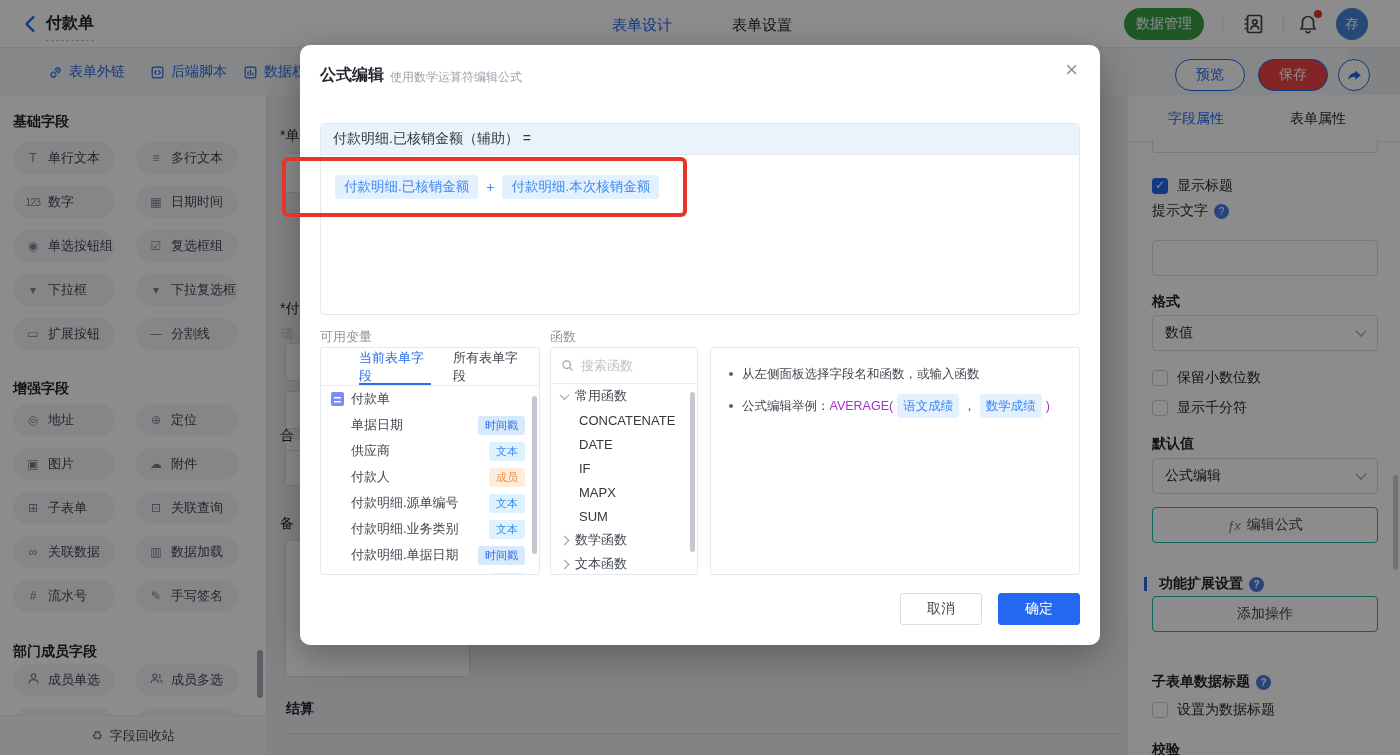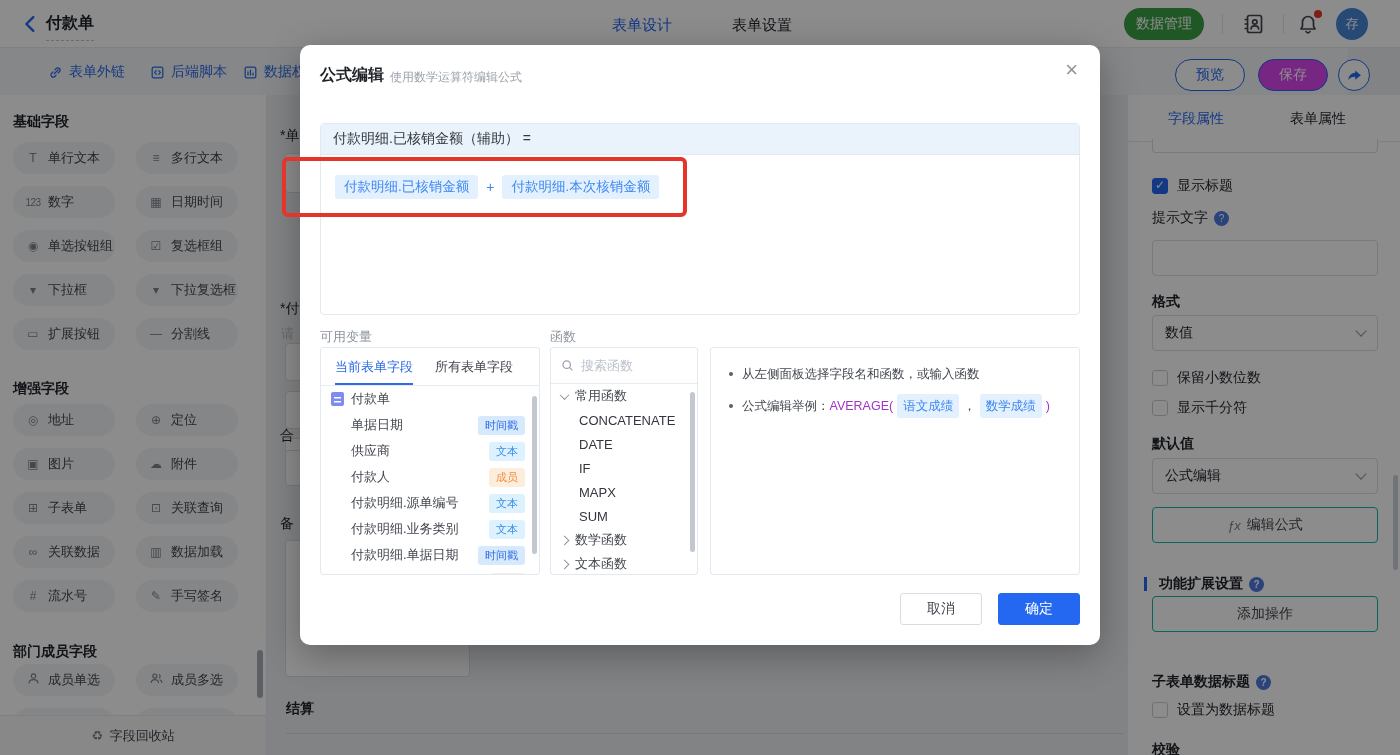--- a/index.html
+++ b/index.html
@@ -26,21 +26,21 @@
   .reddot { position:absolute; right:-2px; top:-2px; width:8px; height:8px; border-radius:50%; background:#E5352B; }
   .avatar { position:absolute; left:1336px; top:8px; width:32px; height:32px; border-radius:50%;
     background:#4786D8; color:#fff; font-size:13px; display:flex; align-items:center; justify-content:center; }
 
   
   .toolbar { position:absolute; left:0; top:48px; width:1348px; height:47px; background:#F4F6F9; z-index:1; }
   .tool-link { position:absolute; top:15px; display:flex; align-items:center; gap:6px;
     color:#2E6BE6; font-size:14px; cursor:pointer; white-space:nowrap; }
   .btn-outline { position:absolute; top:11px; height:32px; border-radius:16px; background:#fff;
     border:1px solid #2468F2; color:#2468F2; font-size:14px; display:flex; align-items:center; justify-content:center; cursor:pointer; }
-  .btn-fill { position:absolute; top:11px; height:32px; border-radius:16px; background:#d946ef;
+  .btn-fill { position:absolute; top:11px; height:32px; border-radius:16px; background:#ef4444;
     border:1px solid #2468F2; color:#fff; font-size:14px; display:flex; align-items:center; justify-content:center; cursor:pointer; }
   .share-circle { position:absolute; left:1338px; top:11px; width:32px; height:32px; border-radius:50%;
     border:1px solid #2468F2; background:#fff; display:flex; align-items:center; justify-content:center; cursor:pointer; }
 
   
   .lsidebar { position:absolute; left:0; top:95px; width:267px; height:660px; background:#fff;
     border-right:1px solid #E8EAEE; z-index:1; overflow:hidden; }
   .sec-title { position:absolute; left:13px; font-size:14px; font-weight:bold; color:#1F2329; }
   .pill-grid { position:absolute; left:13px; display:grid; grid-template-columns:102px 102px; gap:12px 21px; }
   .fpill { height:32px; border-radius:16px; background:#F3F4F6; display:flex; align-items:center;
@@ -96,21 +96,21 @@
   .fbox-head { height:31px; background:#EAF3FB; border-bottom:1px solid #E3E9F0; display:flex; align-items:center;
     padding:0 12px; font-size:14px; color:#33373D; }
   .fbox-body { padding:20px 14px; display:flex; align-items:center; gap:8px; background:#fff; }
   .chip { background:#E3F0FD; color:#3E87F0; border-radius:3px; padding:3px 9px; font-size:13.5px; white-space:nowrap; cursor:pointer; }
   .chip.sm { font-size:12.5px; padding:2px 6px; }
   .op { color:#3E87F0; font-size:14px; }
   .m-seclabel { position:absolute; top:283px; font-size:13px; color:#8F959E; }
   .panel { position:absolute; top:302px; border:1px solid #E3E9F0; border-radius:3px; background:#fff; overflow:hidden; }
   .vtabs { height:38px; border-bottom:1px solid #E8ECF1; display:flex; align-items:center; gap:22px; padding:0 14px; }
   .vtab { font-size:13px; color:#42464E; cursor:pointer; height:100%; display:flex; align-items:center; }
-  .vtab.active { color:#2E6BE6; box-shadow:inset 0 -2px 0 #2E6BE6; }
+  .vtab.active { color:#2E6BE6; box-shadow:inset 0 -2px 0 #2E6BE6;margin-left:24px; }
   .vrow { height:26px; display:flex; align-items:center; font-size:13px; color:#42464E; padding:0 14px 0 10px; cursor:pointer; }
   .vrow.child { padding-left:30px; }
   .vrow .nm { flex:1 1 auto; white-space:nowrap; overflow:hidden; }
   .badge { font-size:11px; border-radius:3px; padding:2px 7px; flex:none; margin-left:16px; }
   .badge.blue { background:#D6E9FD; color:#2E6BE6; }
   .badge.cyan { background:#DDF1FE; color:#3A8EE6; }
   .badge.orange { background:#FDEDDD; color:#F08E39; }
   .badge.stub { width:34px; height:17px; }
   .doc-ic { width:13px; height:14px; border-radius:2px; background:#7E8BEF; margin-right:7px; flex:none;
     background-image:linear-gradient(#fff,#fff),linear-gradient(#fff,#fff);
@@ -335,21 +335,21 @@
   <div class="rtab" style="left:162px">表单属性</div>
   <div class="rtabs-line"></div>
 
   <div class="rinput" style="top:44px;height:14px;border-top:none;border-radius:0 0 4px 4px"></div>
 
   <div class="cbrow" style="top:82px">
     <span class="cb on"></span>
     <span>显示标题</span>
   </div>
 
-  <div class="rlabel" style="top:114px">
+  <div class="rlabel" style="top:107px">
     <span>提示文字</span>
     <span class="qicon">?</span>
   </div>
   <input class="rinput" style="top: 145px;" value="">
 
   <div class="rlabel bold" style="top:198px">
       <span>格式</span>
     </div>
   <div class="rsel" style="top:220px">
     <span>数值</span>

